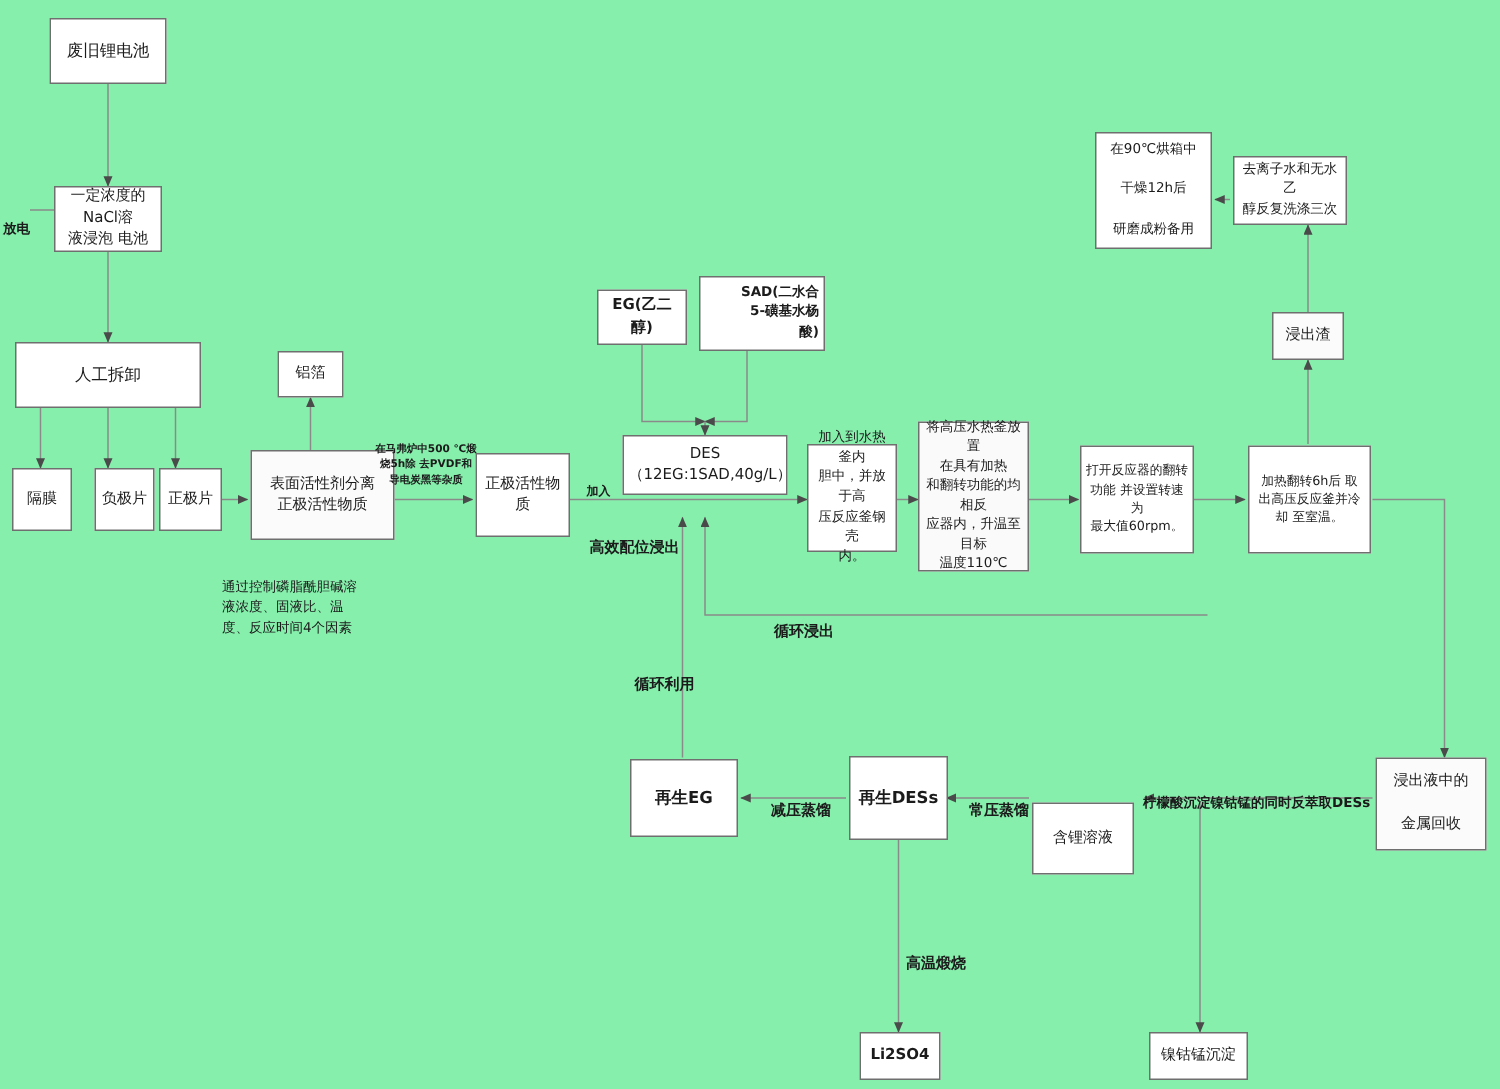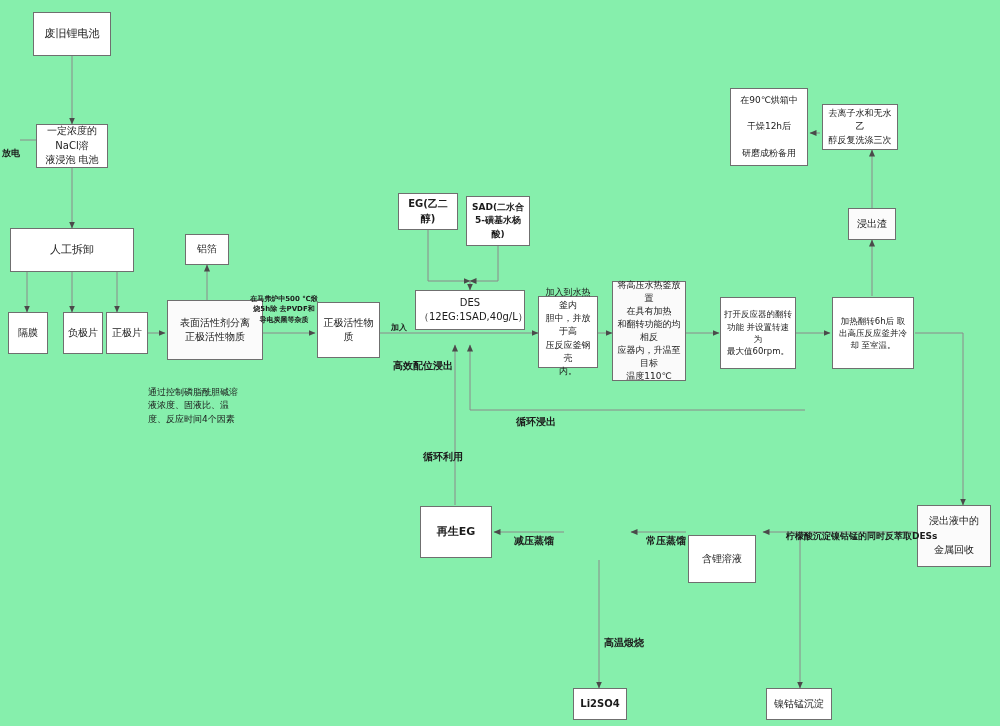--- a/index.html
+++ b/index.html
@@ -155,21 +155,21 @@
   </div>
 
   <div class="node f10" style="left:317px; top:302px; width:63px; height:56px;">
     <span>正极活性物质</span>
   </div>
 
   <div class="node f10 bold" style="left:398px; top:193px; width:60px; height:37px;">
     <span>EG(乙二醇)</span>
   </div>
 
-  <div class="node f9 bold" style="left:466px; top:196px; width:64px; height:50px; white-space:pre-line;">
+  <div class="node f9 bold" style="left:466px; top:184px; width:84px; height:50px; white-space:pre-line;text-align:right;">
     <span>SAD(二水合
 5-磺基水杨
 酸)</span>
   </div>
 
   <div class="node f10" style="left:415px; top:290px; width:110px; height:40px; white-space:pre-line;">
     <span>DES
 （12EG:1SAD,40g/L）</span>
   </div>
 
@@ -220,20 +220,23 @@
   <div class="node f10" style="left:917px; top:505px; width:74px; height:62px; white-space:pre-line; background:#fbfbfb;">
     <span>浸出液中的
 
 金属回收</span>
   </div>
 
   <div class="node f10" style="left:688px; top:512px; width:68px; height:48px;margin-top:23px;">
     <span>含锂溶液</span>
   </div>
 
+  <div class="node f11 bold" style="left:566px; top:504px; width:66px; height:56px;">
+    <span>再生DESs</span>
+  </div>
 
   <div class="node f11 bold" style="left:420px; top:506px; width:72px; height:52px;">
     <span>再生EG</span>
   </div>
 
   <div class="node f10 bold" style="left:573px; top:688px; width:54px; height:32px;">
     <span>Li2SO4</span>
   </div>
 
   <div class="node f10" style="left:766px; top:688px; width:66px; height:32px;">
@@ -273,21 +276,21 @@
   </div>
 
   <div class="lbl f75 bold" style="left:514px; top:518px;">
     <span>减压蒸馏</span>
   </div>
 
   <div class="lbl f75 bold" style="left:646px; top:518px;">
     <span>常压蒸馏</span>
   </div>
 
-  <div class="lbl f9 bold" style="left:786px; top:516px;">
+  <div class="lbl f9 bold" style="left:762px; top:516px;">
     <span>柠檬酸沉淀镍钴锰的同时反萃取DESs</span>
   </div>
 
   <div class="lbl f75 bold" style="left:604px; top:620px;">
     <span>高温煅烧</span>
   </div>
 
 </div>
 
 </body></html>

